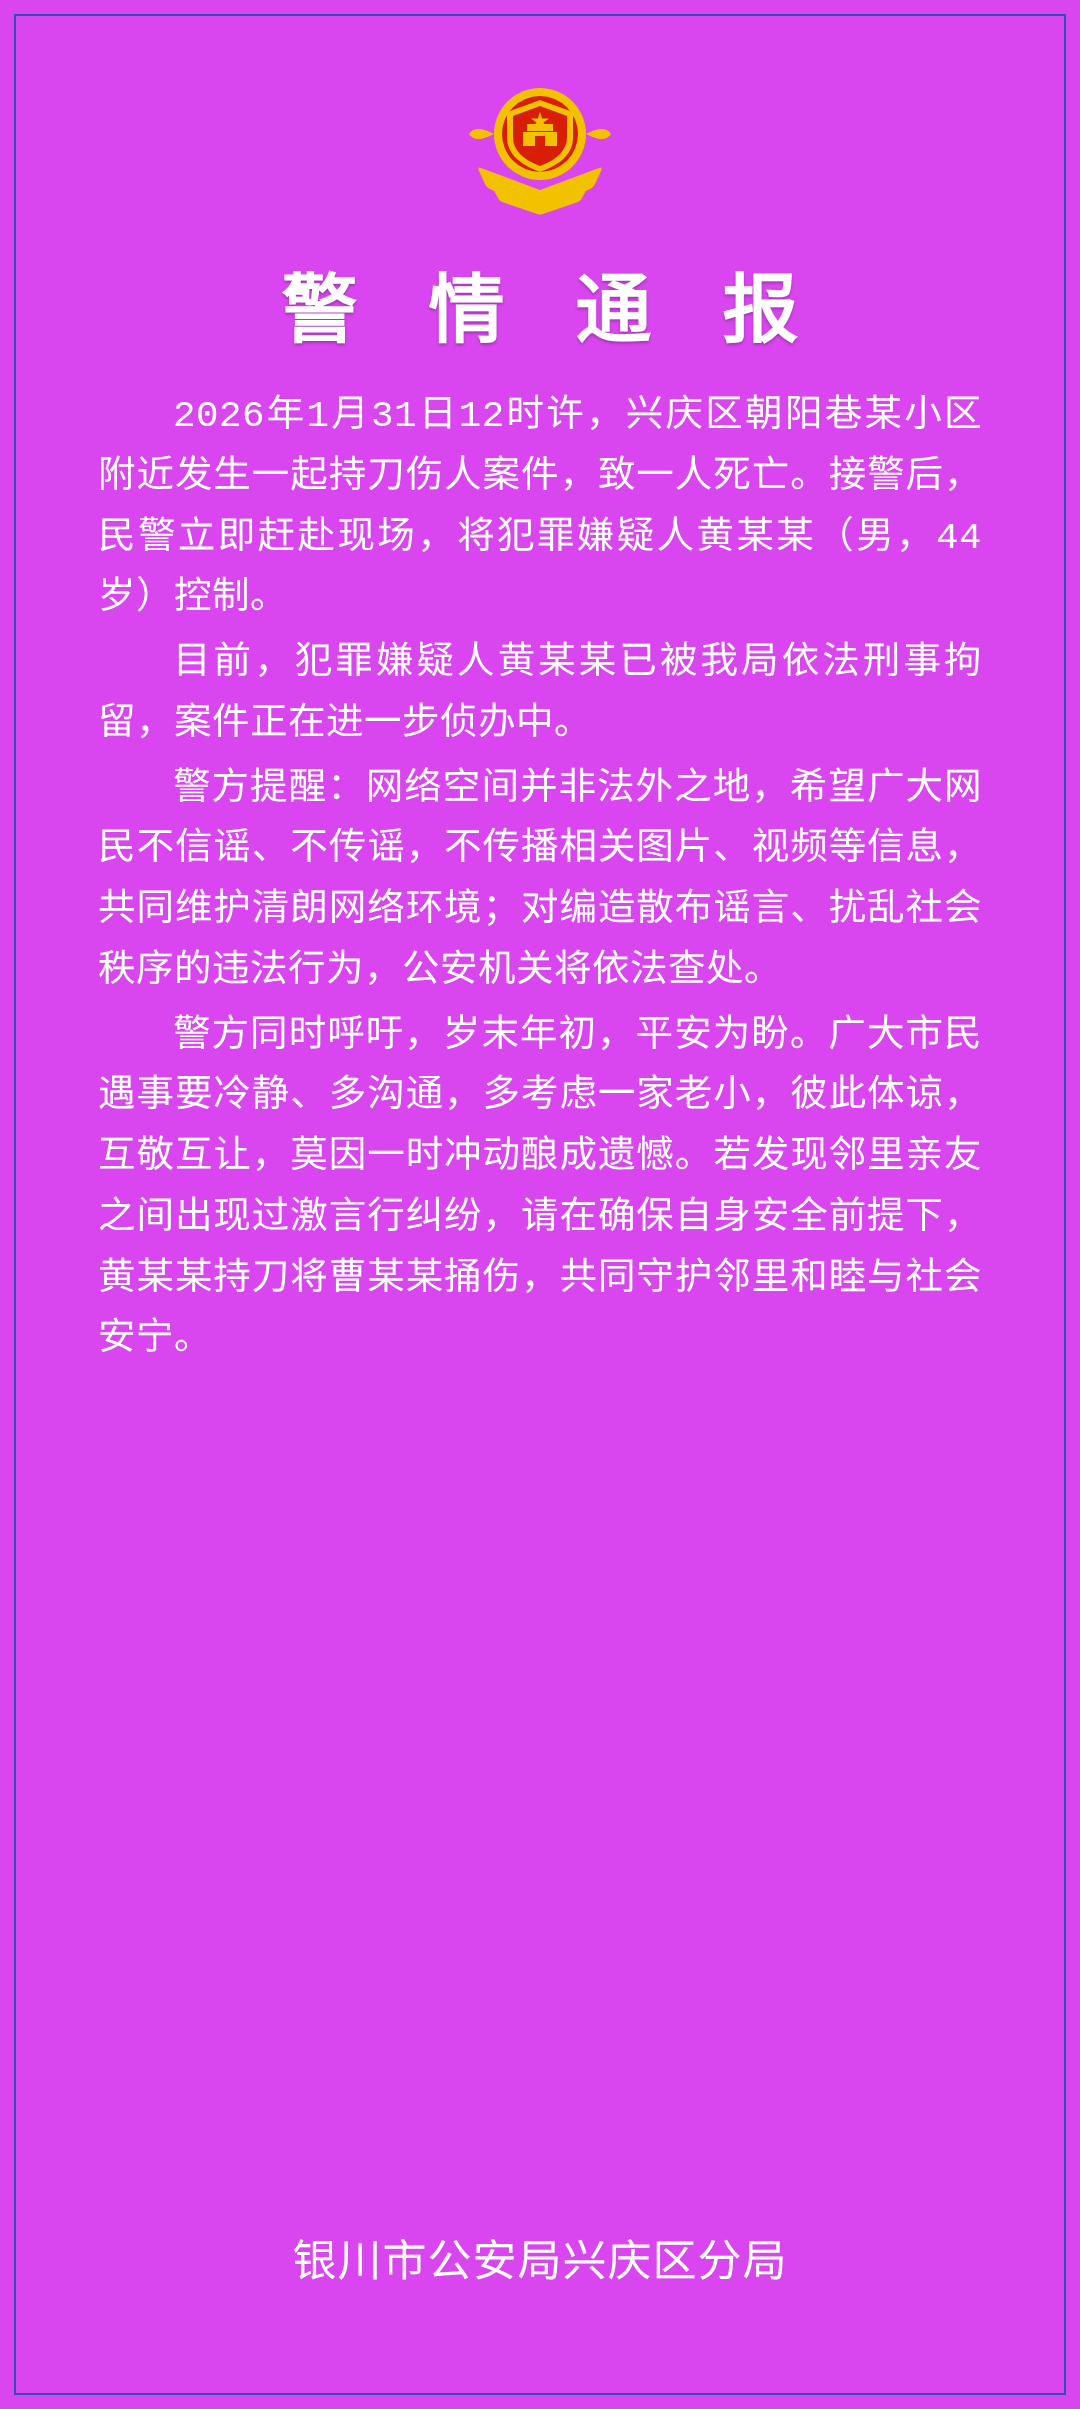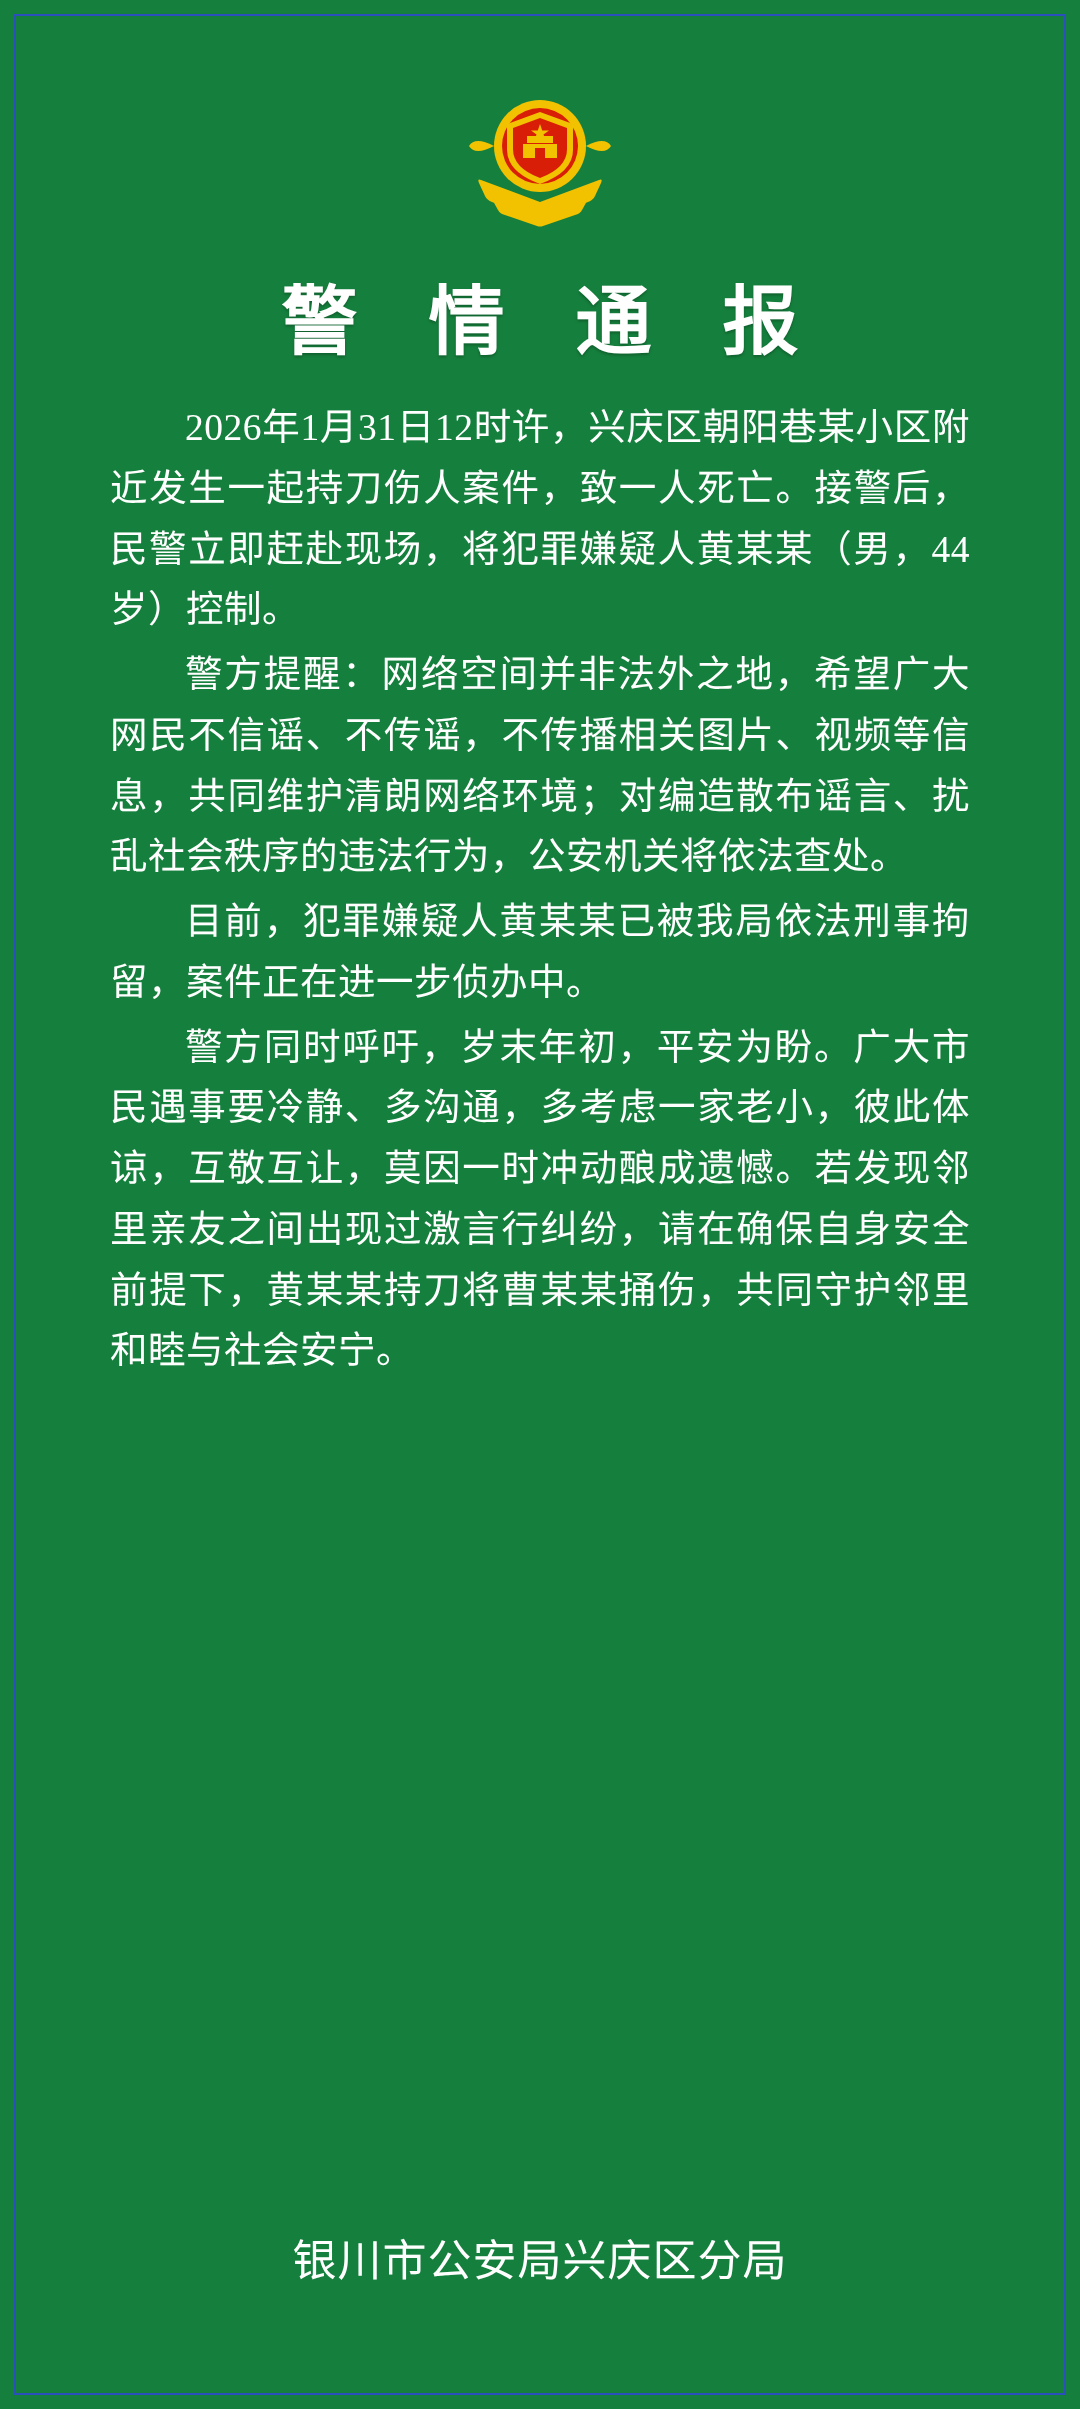--- a/index.html
+++ b/index.html
@@ -13,22 +13,22 @@
     height: 2409px;
     overflow: hidden;
     font-family: "Liberation Serif", "DejaVu Serif", serif;
     color: #ffffff;
   }
   .poster {
     position: relative;
     box-sizing: border-box;
     width: 1080px;
     height: 2409px;
-    background: #15803d;
-    padding: 12px;
+    background: #d946ef;
+    padding: 0;
   }
   
   .frame {
     position: absolute;
     left: 14px;
     top: 14px;
     right: 14px;
     bottom: 14px;
     border: 2px solid #2b4fbd;
     pointer-events: none;
@@ -53,20 +53,21 @@
     text-indent: 26px;
     margin-top: 26px;
     margin-bottom: 10px;
     color: #ffffff;
     font-family: "Liberation Serif", "DejaVu Serif", serif;
     text-shadow: 0 2px 3px rgba(0,0,0,0.25);
   }
 
   .body-text {
     margin: 28px 98px 0 98px;
+    font-family: Liberation Mono, monospace;
   }
   .para {
     font-size: 37.5px;
     line-height: 1.62;
     text-align: justify;
     text-justify: inter-ideograph;
     text-indent: 2em;
     margin: 0 0 4px 0;
     color: #ffffff;
     letter-spacing: 0.5px;
@@ -116,21 +117,21 @@
         <path d="M29 62 Q10 52 4 62 Q10 72 29 62 Z" fill="#f2c200"></path>
         <path d="M121 62 Q140 52 146 62 Q140 72 121 62 Z" fill="#f2c200"></path>
       </svg>
     </div>
   </div>
 
   <div class="title">警 情 通 报</div>
 
   <div class="body-text">
     <p class="para">2026年1月31日12时许，兴庆区朝阳巷某小区附近发生一起持刀伤人案件，致一人死亡。接警后，民警立即赶赴现场，将犯罪嫌疑人黄某某（男，44岁）控制。</p>
+    <p class="para">目前，犯罪嫌疑人黄某某已被我局依法刑事拘留，案件正在进一步侦办中。</p>
     <p class="para">警方提醒：网络空间并非法外之地，希望广大网民不信谣、不传谣，不传播相关图片、视频等信息，共同维护清朗网络环境；对编造散布谣言、扰乱社会秩序的违法行为，公安机关将依法查处。</p>
-    <p class="para">目前，犯罪嫌疑人黄某某已被我局依法刑事拘留，案件正在进一步侦办中。</p>
     <p class="para">警方同时呼吁，岁末年初，平安为盼。广大市民遇事要冷静、多沟通，多考虑一家老小，彼此体谅，互敬互让，莫因一时冲动酿成遗憾。若发现邻里亲友之间出现过激言行纠纷，请在确保自身安全前提下，黄某某持刀将曹某某捅伤，共同守护邻里和睦与社会安宁。</p>
   </div>
 
   <div class="footer">
     <div class="footer-line">银川市公安局兴庆区分局</div>
   </div>
 </div>
 
 </body></html>

